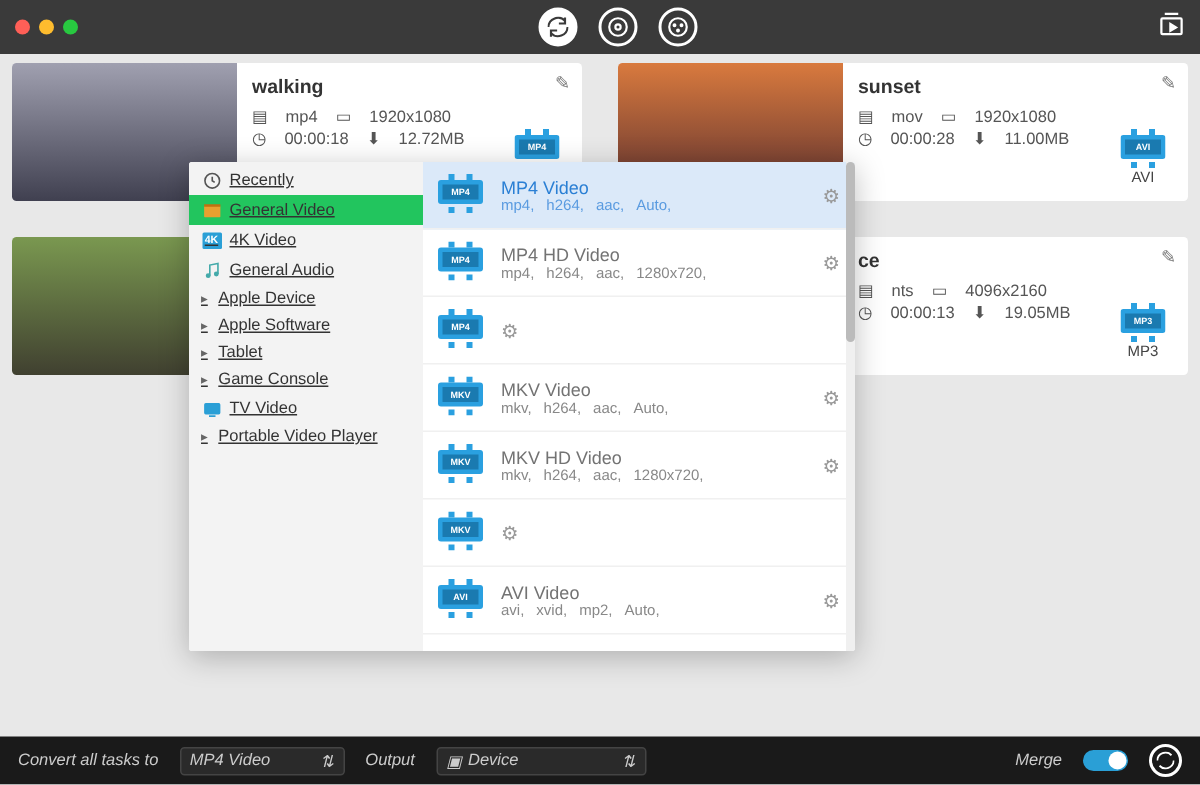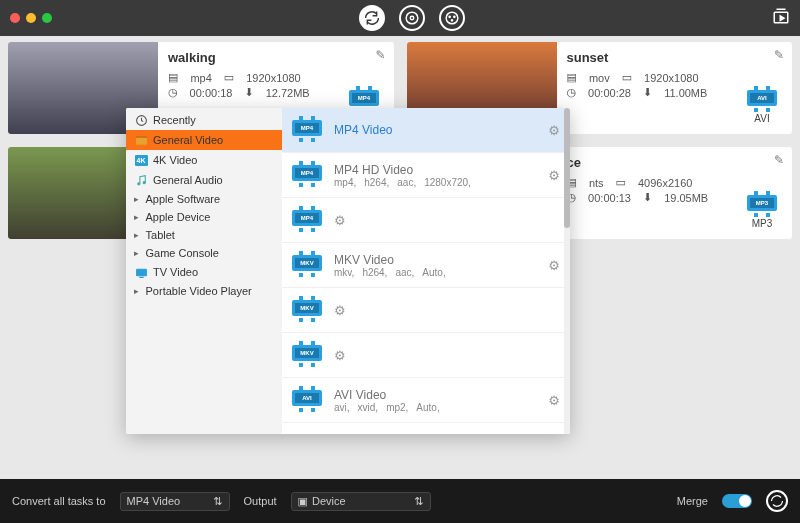--- a/index.html
+++ b/index.html
@@ -9,57 +9,57 @@
 .titlebar { height:36px; background:#3a3a3a; display:flex; align-items:center; padding:0 10px; }
 .traffic { display:flex; gap:6px; }
 .dot { width:10px; height:10px; border-radius:50%; }
 .dot.r{background:#ff5f57}.dot.y{background:#febc2e}.dot.g{background:#28c840}
 .topicons { display:flex; gap:14px; margin:0 auto; }
 .topicon { width:26px; height:26px; border:2px solid #fff; border-radius:50%; display:flex; align-items:center; justify-content:center; color:#fff; cursor:pointer; }
 .topicon.active { background:#fff; color:#3a3a3a; }
 .rightcorner { color:#fff; font-size:16px; cursor:pointer; }
 
 
-.cards { position:absolute; top:42px; left:8px; right:8px; display:grid; grid-template-columns:1fr 1fr; gap:13px; }
+.cards { position:absolute; top:42px; left:8px; right:8px; display:grid; grid-template-columns:1fr 1fr; gap:24px; }
 .card { background:#fff; border-radius:3px; min-height:92px; display:flex; position:relative; overflow:hidden; }
 .thumb { width:150px; height:92px; background:linear-gradient(135deg,#888,#555); flex-shrink:0; }
 .thumb.sunset{background:linear-gradient(#d97a3e,#5a2f2f);}
 .thumb.field{background:linear-gradient(#7a9850,#404030);}
 .thumb.ocean{background:linear-gradient(#f0a050,#1a3250);}
 .thumb.city{background:linear-gradient(#a0a0b0,#404050);}
 .meta { padding:8px 10px; font-size:11px; color:#333; flex:1; }
 .meta .title { font-weight:600; font-size:13px; margin-bottom:6px; }
 .meta .row { display:flex; gap:12px; margin-bottom:2px; align-items:center; color:#555; }
 .editpen { position:absolute; top:6px; right:8px; color:#777; cursor:pointer; font-size:12px; }
 .formaticon { position:absolute; right:10px; bottom:10px; width:40px; display:flex; flex-direction:column; align-items:center; gap:2px; font-size:10px; color:#444; }
 .formaticon .icn { width:30px;height:24px;display:flex;align-items:center;justify-content:center; }
 
 
 .popup { position:absolute; top:108px; left:126px; width:444px; height:326px; background:#fff; box-shadow:0 4px 20px rgba(0,0,0,.25); display:flex; border-radius:2px; overflow:hidden; z-index:10; }
 .sidebar { width:156px; background:#f3f3f3; font-size:11px; color:#333; overflow-y:auto; padding:2px 0; }
-.sidebar .item { padding:3px 8px; display:flex; align-items:center; gap:5px; cursor:pointer; }
-.sidebar .item.sel{background:#f97316;}
+.sidebar .item { padding:3px 8px; display:flex; align-items:center; gap:5px; cursor:pointer;text-decoration:underline; }
+.sidebar .item.sel{background:#22c55e;}
 .sidebar .chev::before{content:"▸";font-size:9px;color:#666;margin-right:2px;}
 .sidebar .ic{width:14px;height:14px;display:inline-flex;align-items:center;justify-content:center;}
 .formats { flex:1; overflow-y:auto; }
 .fmt { display:flex; align-items:center; padding:8px 10px; gap:10px; border-bottom:1px solid #f0f0f0; cursor:pointer; position:relative; }
 .fmt.sel { background:#dbe9f9; }
 .fmt .ficon{width:32px;height:28px;flex-shrink:0;}
 .fmt .finfo{flex:1;}
 .fmt .fname{font-size:12px;font-weight:500;color:#737373;}
 .fmt.sel .fname{color:#2a7fd4;}
 .fmt .fspecs{font-size:10px;color:#888;}
 .fmt .fspecs span{margin-right:8px;}
 .fmt.sel .fspecs{color:#5a9be0;}
 .fmt .gear{color:#999;font-size:13px;}
 .scrolltrack{position:absolute;right:0;top:0;bottom:0;width:6px;background:#f0f0f0;}
 .scrollthumb{position:absolute;right:0;top:0;width:6px;height:120px;background:#bbb;border-radius:3px;}
 
 
-.footer { position:absolute; bottom:0; left:0; right:0; height:44px; background:#1a1a1a; display:flex; align-items:center; padding:0 12px; color:#ccc; font-size:11px; gap:14px; }
+.footer { position:absolute; bottom:0; left:0; right:0; height:32px; background:#1a1a1a; display:flex; align-items:center; padding:0 12px; color:#ccc; font-size:11px; gap:14px;font-style:italic; }
 .footer .sel{background:#2a2a2a;border:1px solid #444;padding:2px 6px;border-radius:3px;min-width:110px;display:flex;justify-content:space-between;align-items:center;cursor:pointer;}
 .footer .spacer{flex:1;}
 .toggle{width:30px;height:14px;background:#2a9fd6;border-radius:7px;position:relative;cursor:pointer;}
 .toggle::after{content:"";position:absolute;right:1px;top:1px;width:12px;height:12px;background:#fff;border-radius:50%;}
 .runbtn{width:22px;height:22px;border:2px solid #fff;border-radius:50%;display:flex;align-items:center;justify-content:center;cursor:pointer;}
 </style>
 </head>
 <body>
 
 <div class="titlebar">
@@ -258,24 +258,24 @@
         <span class="ic">
           <svg width="13" height="13" viewBox="0 0 24 24" fill="none" stroke="#4aa" stroke-width="2">
             <path d="M9 18V5l10-2v13"></path>
             <circle cx="7" cy="18" r="2" fill="#4aa"></circle>
             <circle cx="17" cy="16" r="2" fill="#4aa"></circle>
           </svg>
         </span>
         <span>General Audio</span>
       </div>
       <div class="item chev">
+        <span>Apple Device</span>
+      </div>
+      <div class="item chev">
         <span>Apple Software</span>
-      </div>
-      <div class="item chev">
-        <span>Apple Device</span>
       </div>
       <div class="item chev">
         <span>Tablet</span>
       </div>
       <div class="item chev">
         <span>Game Console</span>
       </div>
       <div class="item">
         <span class="ic">
           <svg width="13" height="13" viewBox="0 0 24 24" fill="none" stroke="#2a9fd6" stroke-width="2">
@@ -295,20 +295,21 @@
             <rect x="0" y="4" width="30" height="16" rx="2" fill="#2aa0e0"></rect>
             <rect x="3" y="7" width="24" height="10" fill="#1a7ab0"></rect>
             <rect x="7" y="0" width="4" height="4" fill="#2aa0e0"></rect>
             <rect x="19" y="0" width="4" height="4" fill="#2aa0e0"></rect>
             <rect x="7" y="22" width="4" height="4" fill="#2aa0e0"></rect>
             <rect x="19" y="22" width="4" height="4" fill="#2aa0e0"></rect>
             <text x="15" y="14" font-size="6" fill="#fff" text-anchor="middle" font-weight="bold">MP4</text>
           </svg></div>
         <div class="finfo">
           <div class="fname">MP4 Video</div>
+          <div class="fspecs"><span>mp4,</span><span>h264,</span><span>aac,</span><span>Auto,</span></div>
         </div>
         <div class="gear">⚙</div>
       </div>
       <div class="fmt">
         <div class="ficon"><svg width="30" height="26" viewBox="0 0 30 26">
             <rect x="0" y="4" width="30" height="16" rx="2" fill="#2aa0e0"></rect>
             <rect x="3" y="7" width="24" height="10" fill="#1a7ab0"></rect>
             <rect x="7" y="0" width="4" height="4" fill="#2aa0e0"></rect>
             <rect x="19" y="0" width="4" height="4" fill="#2aa0e0"></rect>
             <rect x="7" y="22" width="4" height="4" fill="#2aa0e0"></rect>
@@ -352,20 +353,24 @@
       <div class="fmt">
         <div class="ficon"><svg width="30" height="26" viewBox="0 0 30 26">
             <rect x="0" y="4" width="30" height="16" rx="2" fill="#2aa0e0"></rect>
             <rect x="3" y="7" width="24" height="10" fill="#1a7ab0"></rect>
             <rect x="7" y="0" width="4" height="4" fill="#2aa0e0"></rect>
             <rect x="19" y="0" width="4" height="4" fill="#2aa0e0"></rect>
             <rect x="7" y="22" width="4" height="4" fill="#2aa0e0"></rect>
             <rect x="19" y="22" width="4" height="4" fill="#2aa0e0"></rect>
             <text x="15" y="14" font-size="6" fill="#fff" text-anchor="middle" font-weight="bold">MKV</text>
           </svg></div>
+        <div class="finfo">
+          <div class="fname">MKV HD Video</div>
+          <div class="fspecs"><span>mkv,</span><span>h264,</span><span>aac,</span><span>1280x720,</span></div>
+        </div>
         <div class="gear">⚙</div>
       </div>
       <div class="fmt">
         <div class="ficon"><svg width="30" height="26" viewBox="0 0 30 26">
             <rect x="0" y="4" width="30" height="16" rx="2" fill="#2aa0e0"></rect>
             <rect x="3" y="7" width="24" height="10" fill="#1a7ab0"></rect>
             <rect x="7" y="0" width="4" height="4" fill="#2aa0e0"></rect>
             <rect x="19" y="0" width="4" height="4" fill="#2aa0e0"></rect>
             <rect x="7" y="22" width="4" height="4" fill="#2aa0e0"></rect>
             <rect x="19" y="22" width="4" height="4" fill="#2aa0e0"></rect>

